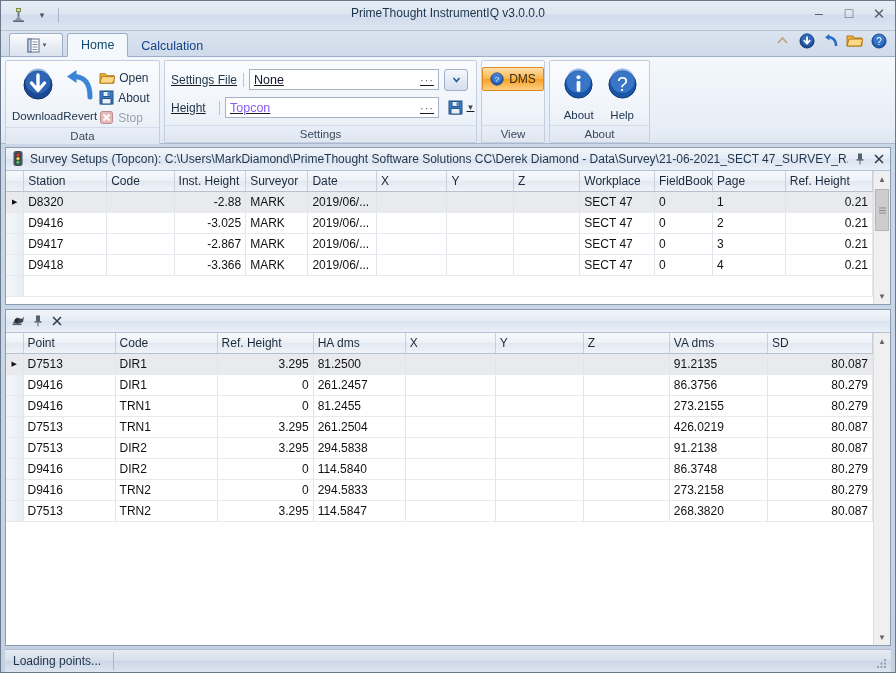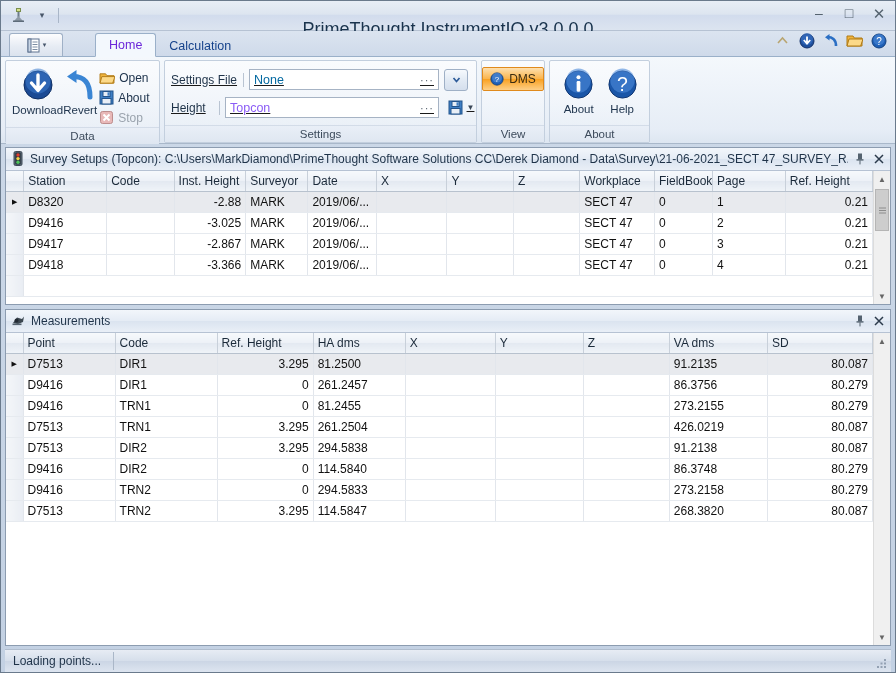--- a/index.html
+++ b/index.html
@@ -49,23 +49,23 @@
     display: flex; align-items: center; justify-content: center;
     border-radius: 2px;
   }
   .qat-sep {
     width: 1px; height: 15px;
     background: #a9b6c8;
     margin: 0 3px;
   }
   #win-title {
     position: absolute;
-    left: 0; right: 0; top: 18px;
+    left: 0; right: 0; top: 5px;
     text-align: center;
-    font-size: 18px;
+    font-size: 12px;
     color: #19334d;
     pointer-events: none;
   }
   #win-ctrls {
     position: absolute;
     right: 6px; top: 2px;
     display: flex;
     align-items: center;
     gap: 10px;
     color: #4b5a6b;
@@ -106,25 +106,24 @@
     font-size: 12.5px;
     color: #15428b;
     border-radius: 3px 3px 0 0;
     position: relative;
     top: 1px;
   }
   .tab.active {
     background: #f3f8fd;
     border: 1px solid #9ab0c9;
     border-bottom: 1px solid #f3f8fd;
-    color: #6d28d9;
+    color: #0c4a6e;
     z-index: 3;
     height: 22px;
     line-height: 22px;
-    margin-left: 28px;
   }
   #tab-icons {
     position: absolute;
     right: 8px; top: 1px;
     display: flex;
     align-items: center;
     gap: 7px;
   }
   .tab-icon { width: 17px; height: 17px; display: flex; align-items: center; justify-content: center; }
 
@@ -163,21 +162,21 @@
     background: linear-gradient(to bottom, #e9eff7, #dfe7f1);
   }
 
   .bigbtn {
     width: 58px;
     display: flex;
     flex-direction: column;
     align-items: center;
     padding-top: 3px;
   }
-  .bigbtn .lbl { font-size: 11.5px; color: #21364f; margin-top: 2px; }
+  .bigbtn .lbl { font-size: 11.5px; color: #21364f; margin-top: 8px; }
   .smallbtns { display: flex; flex-direction: column; gap: 1px; padding-top: 3px; }
   .smallbtn {
     display: flex; align-items: center; gap: 4px;
     height: 19px; padding: 0 5px 0 2px;
     border-radius: 2px;
     font-size: 12px; color: #21364f;
   }
   .smallbtn.disabled { color: #9aa3ad; }
 
   
@@ -187,21 +186,21 @@
     height: 21px;
     border: 1px solid #a6b3c4;
     background: #fff;
     display: flex;
     align-items: center;
     padding: 0 4px;
     box-sizing: border-box;
     font-size: 12.5px;
   }
   .txtbox .val { flex: 1 1 auto; color: #8b5cf6; }
-  .txtbox .val.placeholder { color: #0369a1; }
+  .txtbox .val.placeholder { color: #0f172a; }
   .ellipsis-btn { color: #5a6673; letter-spacing: 1px; font-size: 11px; padding-left: 6px;}
   .sidebtn {
     width: 24px; height: 22px;
     margin-left: 5px;
     border: 1px solid #9fb0c6;
     border-radius: 3px;
     background: linear-gradient(to bottom, #f6f9fd 0%, #e2eaf4 50%, #d5dfed 100%);
     display: flex; align-items: center; justify-content: center;
     box-sizing: border-box;
   }
@@ -714,21 +713,20 @@
       </div>
     </div>
 
     <div class="panel" style="flex:1 1 auto; margin-top:4px;">
       <div class="panel-head">
         <svg width="15" height="14" viewBox="0 0 15 14" style="flex:0 0 auto">
           <path d="M2 9 L6 3.5 L11 5 L13 2.5 L12 8 L7 10 Z" fill="#3b4650"></path>
           <circle cx="5.5" cy="6.5" r="2" fill="#222a33"></circle>
           <rect x="1.5" y="9.5" width="9" height="1.6" fill="#55626f"></rect>
         </svg>
-        <span class="panel-title">Measurements</span>
         <div class="panel-btn">
           <svg width="10" height="12" viewBox="0 0 10 12">
             <rect x="3" y="0.5" width="4" height="6" fill="#54626f"></rect>
             <rect x="1.5" y="6.2" width="7" height="1.4" fill="#54626f"></rect>
             <rect x="4.5" y="7.4" width="1" height="4" fill="#54626f"></rect>
           </svg>
         </div>
         <div class="panel-btn">
           <svg width="10" height="10" viewBox="0 0 10 10">
             <path d="M1 1 L9 9 M9 1 L1 9" stroke="#2b3a4b" stroke-width="1.5"></path>

